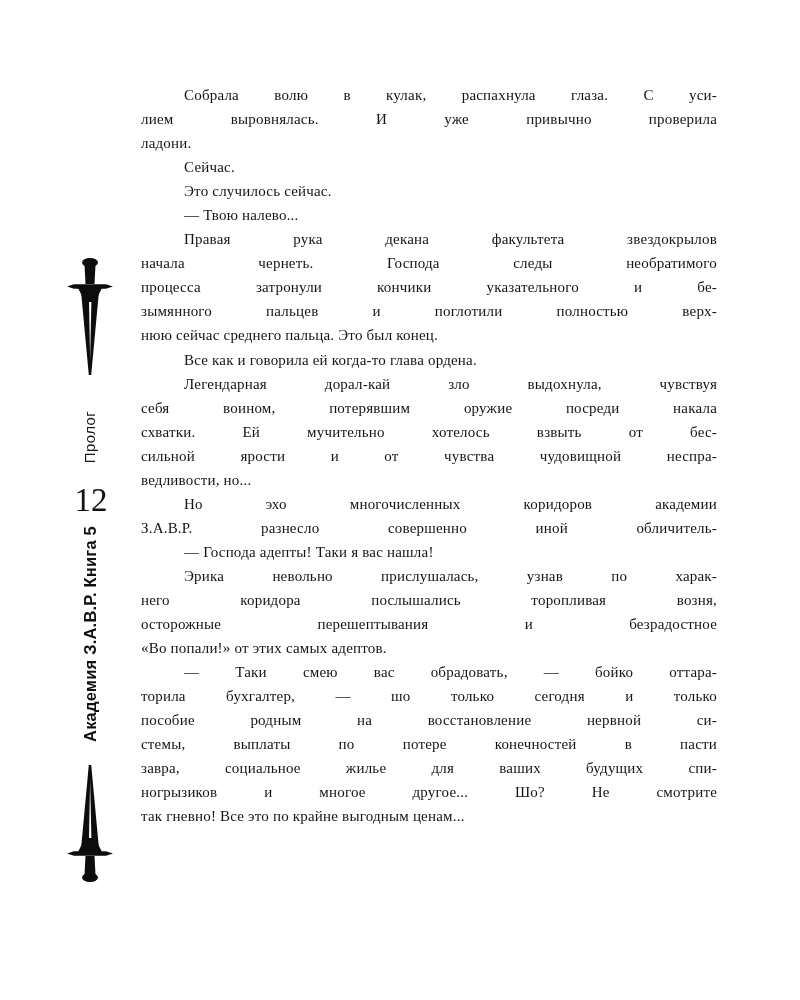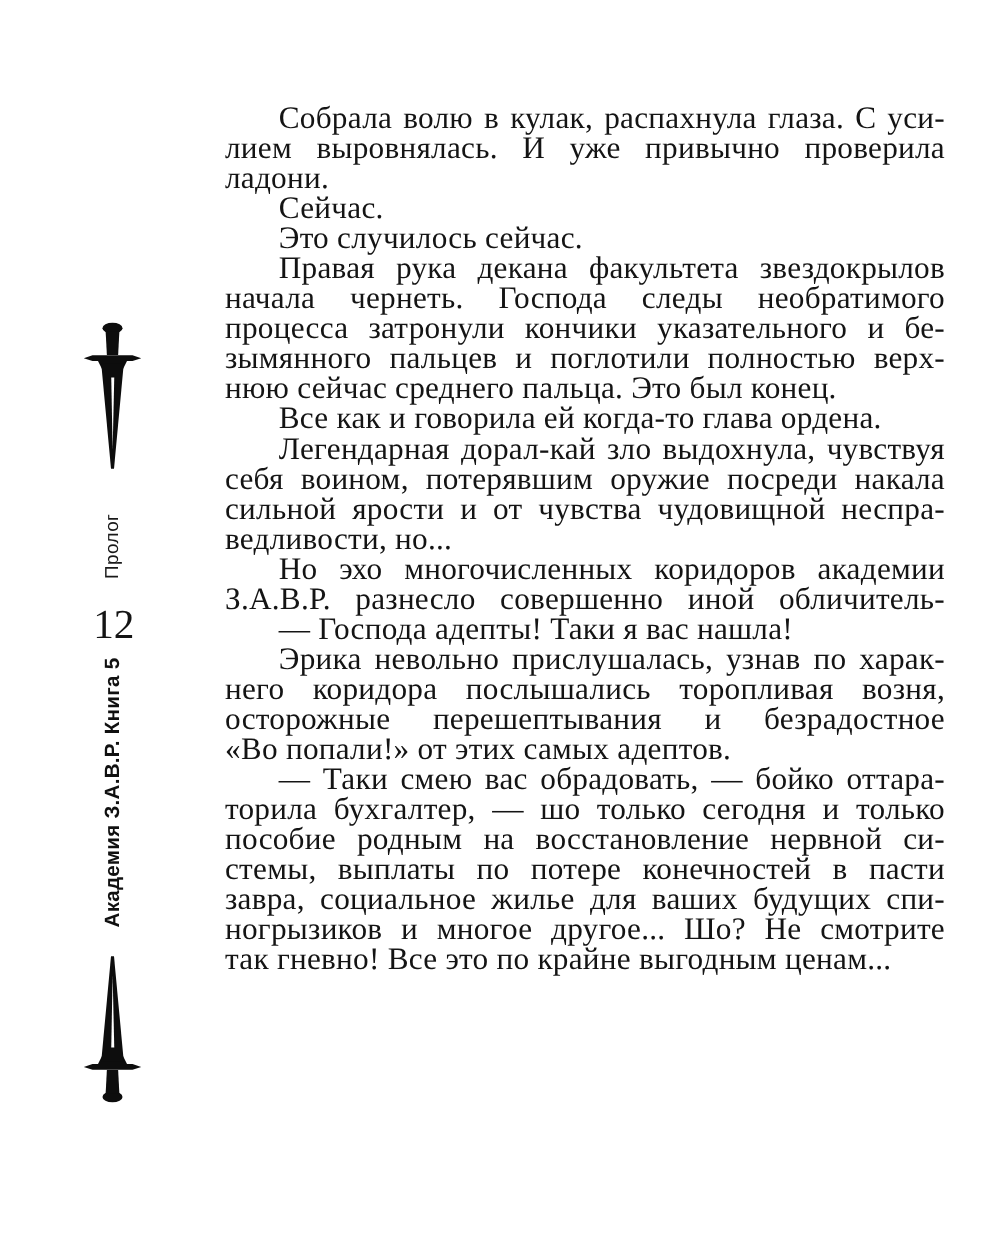--- a/index.html
+++ b/index.html
@@ -16,24 +16,23 @@
     font-family: "Liberation Serif", serif;
     color: #141414;
   }
 
   
   #text-block {
     position: absolute;
     left: 141px;
     top: 83px;
     width: 576px;
-    font-size: 25px;
+    font-size: 15px;
     line-height: 24.05px;
     letter-spacing: 0.2px;
-    margin-left: 39px;
   }
   .line {
     height: 24.05px;
     text-align: justify;
     text-align-last: justify;
     white-space: normal;
   }
   .line.para-end {
     text-align: right;
     text-align-last: left;
@@ -130,28 +129,30 @@
       <polygon points="22,44 24.4,44 23.1,102" fill="#ffffff"></polygon>
     </svg>
   </div>
 
   <div id="text-block">
       <div class="line indent">Собрала волю в кулак, распахнула глаза. С уси-</div>
       <div class="line">лием выровнялась. И уже привычно проверила</div>
       <div class="line para-end">ладони.</div>
       <div class="line indent para-end">Сейчас.</div>
       <div class="line indent para-end">Это случилось сейчас.</div>
+      <div class="line indent para-end">— Твою налево...</div>
       <div class="line indent">Правая рука декана факультета звездокрылов</div>
       <div class="line">начала чернеть. Господа следы необратимого</div>
       <div class="line">процесса затронули кончики указательного и бе-</div>
       <div class="line">зымянного пальцев и поглотили полностью верх-</div>
       <div class="line para-end">нюю сейчас среднего пальца. Это был конец.</div>
       <div class="line indent para-end">Все как и говорила ей когда-то глава ордена.</div>
       <div class="line indent">Легендарная дорал-кай зло выдохнула, чувствуя</div>
       <div class="line">себя воином, потерявшим оружие посреди накала</div>
+      <div class="line">схватки. Ей мучительно хотелось взвыть от бес-</div>
       <div class="line">сильной ярости и от чувства чудовищной неспра-</div>
       <div class="line para-end">ведливости, но...</div>
       <div class="line indent">Но эхо многочисленных коридоров академии</div>
       <div class="line">З.А.В.Р. разнесло совершенно иной обличитель-</div>
       <div class="line indent para-end">— Господа адепты! Таки я вас нашла!</div>
       <div class="line indent">Эрика невольно прислушалась, узнав по харак-</div>
       <div class="line">него коридора послышались торопливая возня,</div>
       <div class="line">осторожные перешептывания и безрадостное</div>
       <div class="line para-end">«Во попали!» от этих самых адептов.</div>
       <div class="line indent">— Таки смею вас обрадовать, — бойко оттара-</div>

